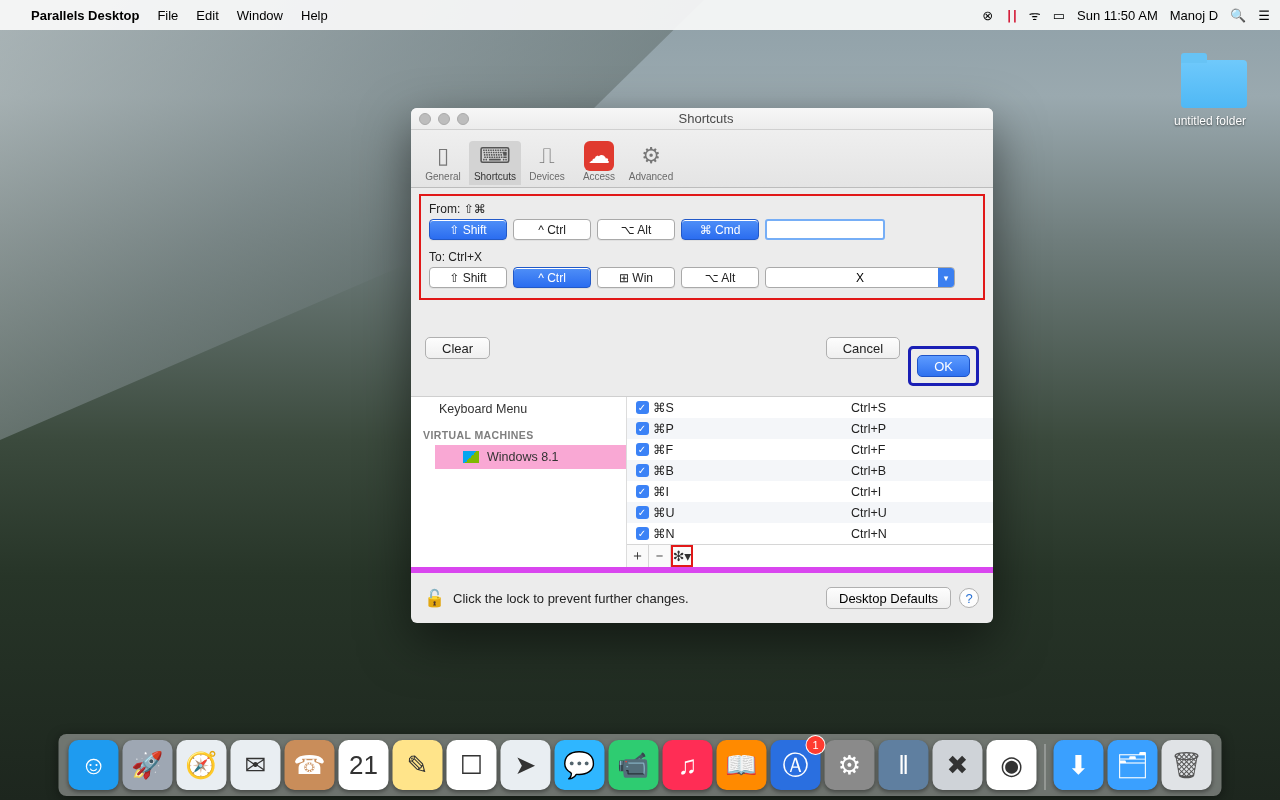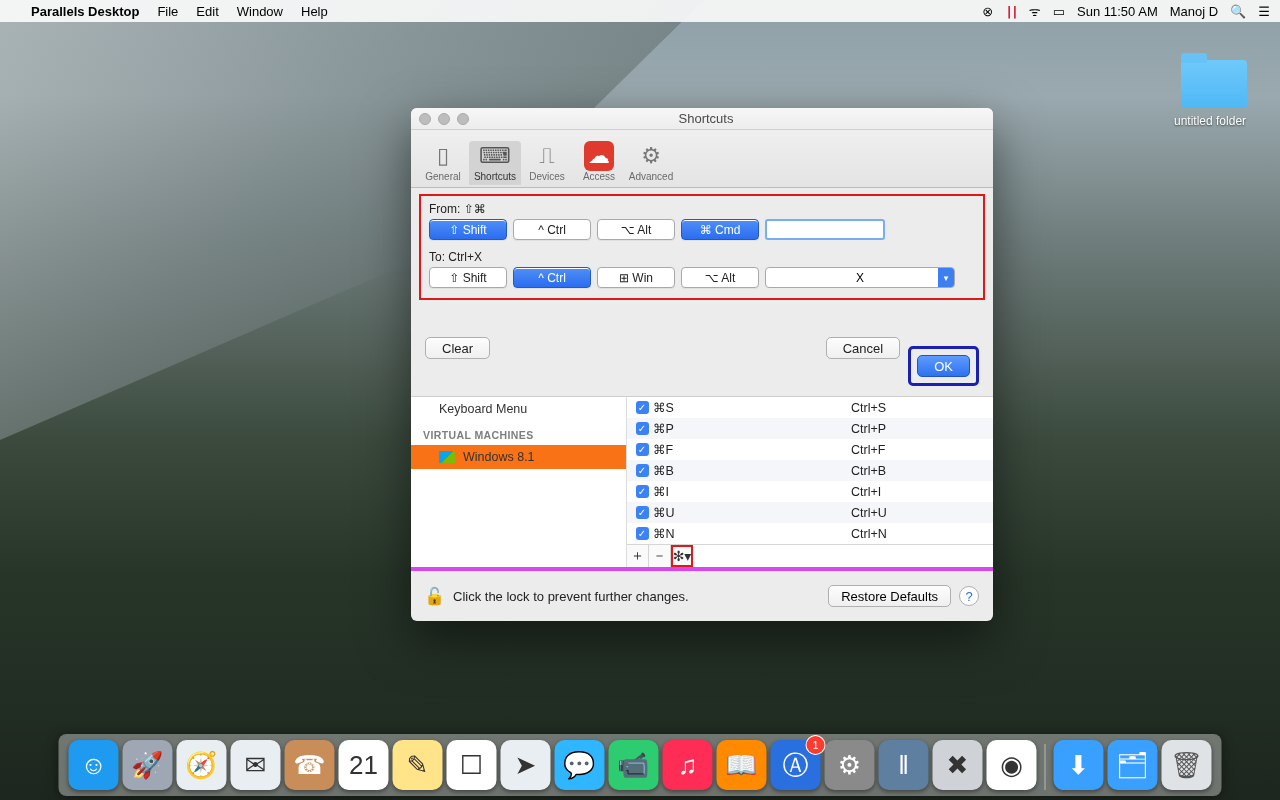--- a/index.html
+++ b/index.html
@@ -11,21 +11,21 @@
     #8fa0a8 0%, #9aa9af 12%, #6f7d7c 30%, #3b4a3d 55%, #273528 72%, #1d261e 100%);
 }
 
 .mountain { position:absolute; top:0; left:0; width:55%; height:55%;
   background: linear-gradient(135deg,#b9c0bf 0%, #7e8a8b 40%, #5c6a68 70%, transparent 75%);
   clip-path: polygon(0 0, 100% 0, 65% 55%, 0 100%);
   opacity:.6;
 }
 
 
-.menubar { position: absolute; top:0; left:0; right:0; height:22px;
+.menubar { position: absolute; top:0; left:0; right:0; height:30px;
   background: rgba(250,250,250,.92); display:flex; align-items:center; font-size:13px;
   color:#000; z-index:10;}
 .menubar .apple { width:22px; text-align:center; font-size:14px; }
 .menubar .app-name { font-weight:600; padding:0 9px; }
 .menubar .menu-item { padding:0 9px; }
 .menubar .spacer { flex:1; }
 .menubar .status { display:flex; align-items:center; gap:12px; padding-right:10px; font-size:13px;}
 .menubar .status .ico { font-size:13px; }
 .pause { color:#d00020; font-weight:bold; font-family:monospace; letter-spacing:-2px;}
 
@@ -75,25 +75,25 @@
 
 
 .dlgbtns { display:flex; padding:10px 14px; gap:8px; align-items:center;}
 .dlgbtns .push { height:22px; padding:0 16px; border:1px solid #b0b0b0; border-radius:5px;
   background:linear-gradient(#fdfdfd,#efefef); font-size:13px; color:#222;}
 .dlgbtns .spacer { flex:1;}
 .dlgbtns .okwrap { border:3px solid #1a1fb5; border-radius:5px; padding:6px;margin-top:36px;}
 .dlgbtns .okwrap .push { background:linear-gradient(#5d9bff,#2f72ef); color:#fff; border-color:#1e54c8;}
 
 
-.split { display:flex; border-top:1px solid #cfcfcf; border-bottom:4px solid #d946ef;}
+.split { display:flex; border-top:1px solid #cfcfcf; border-bottom:6px solid #d946ef;}
 .sidebar { width:216px; background:#fff; border-right:1px solid #dcdcdc;}
 .sb-item { height:24px; display:flex; align-items:center; padding-left:28px; font-size:12.5px; color:#333;}
 .sb-head { font-size:10.5px; font-weight:600; color:#7e7e7e; letter-spacing:.4px; padding:8px 0 4px 12px;}
-.sb-item.sel { background:#f97316;}
+.sb-item.sel { background:#f9a8d4;margin-left:24px;}
 .sb-win { width:16px; height:12px; margin-right:8px; background:linear-gradient(135deg,#06a5ef 0 50%,#7fba00 0 100%);}
 
 .tablewrap { flex:1; background:#fff; font-size:12.5px; color:#222; overflow:hidden;}
 .trow { display:flex; align-items:center; height:21px; padding-left:6px;}
 .trow:nth-child(even){ background:#f4f6f9;}
 .tchk { width:18px; display:flex; align-items:center; justify-content:center;}
 .tchk .cbox { width:13px; height:13px; border-radius:3px; background:#3b82f6; color:#fff;
   font-size:10px; display:flex; align-items:center; justify-content:center;}
 .tfrom { width:200px; padding-left:2px;}
 .tto { flex:1;}
@@ -289,21 +289,21 @@
           <div class="sq">－</div>
           <div class="sq red">✻▾</div>
         </div>
       </div>
     </div>
 
     <div class="bottombar">
       <div class="lockicon">🔓</div>
       <div class="txt">Click the lock to prevent further changes.</div>
       <div class="spacer"></div>
-      <button class="push">Restore Defaults</button>
+      <button class="push">Desktop Defaults</button>
       <div class="helpbtn">?</div>
     </div>
   </div>
 
   <div class="dock" id="dock">
       <div class="dicon" style="background: rgb(30, 155, 240);">☺</div>
       <div class="dicon" style="background: rgb(158, 167, 179);">🚀</div>
       <div class="dicon" style="background: rgb(233, 238, 242); color: rgb(51, 51, 51);">🧭</div>
       <div class="dicon" style="background: rgb(233, 238, 242); color: rgb(51, 51, 51);">✉</div>
       <div class="dicon" style="background: rgb(201, 141, 90);">☎</div>

